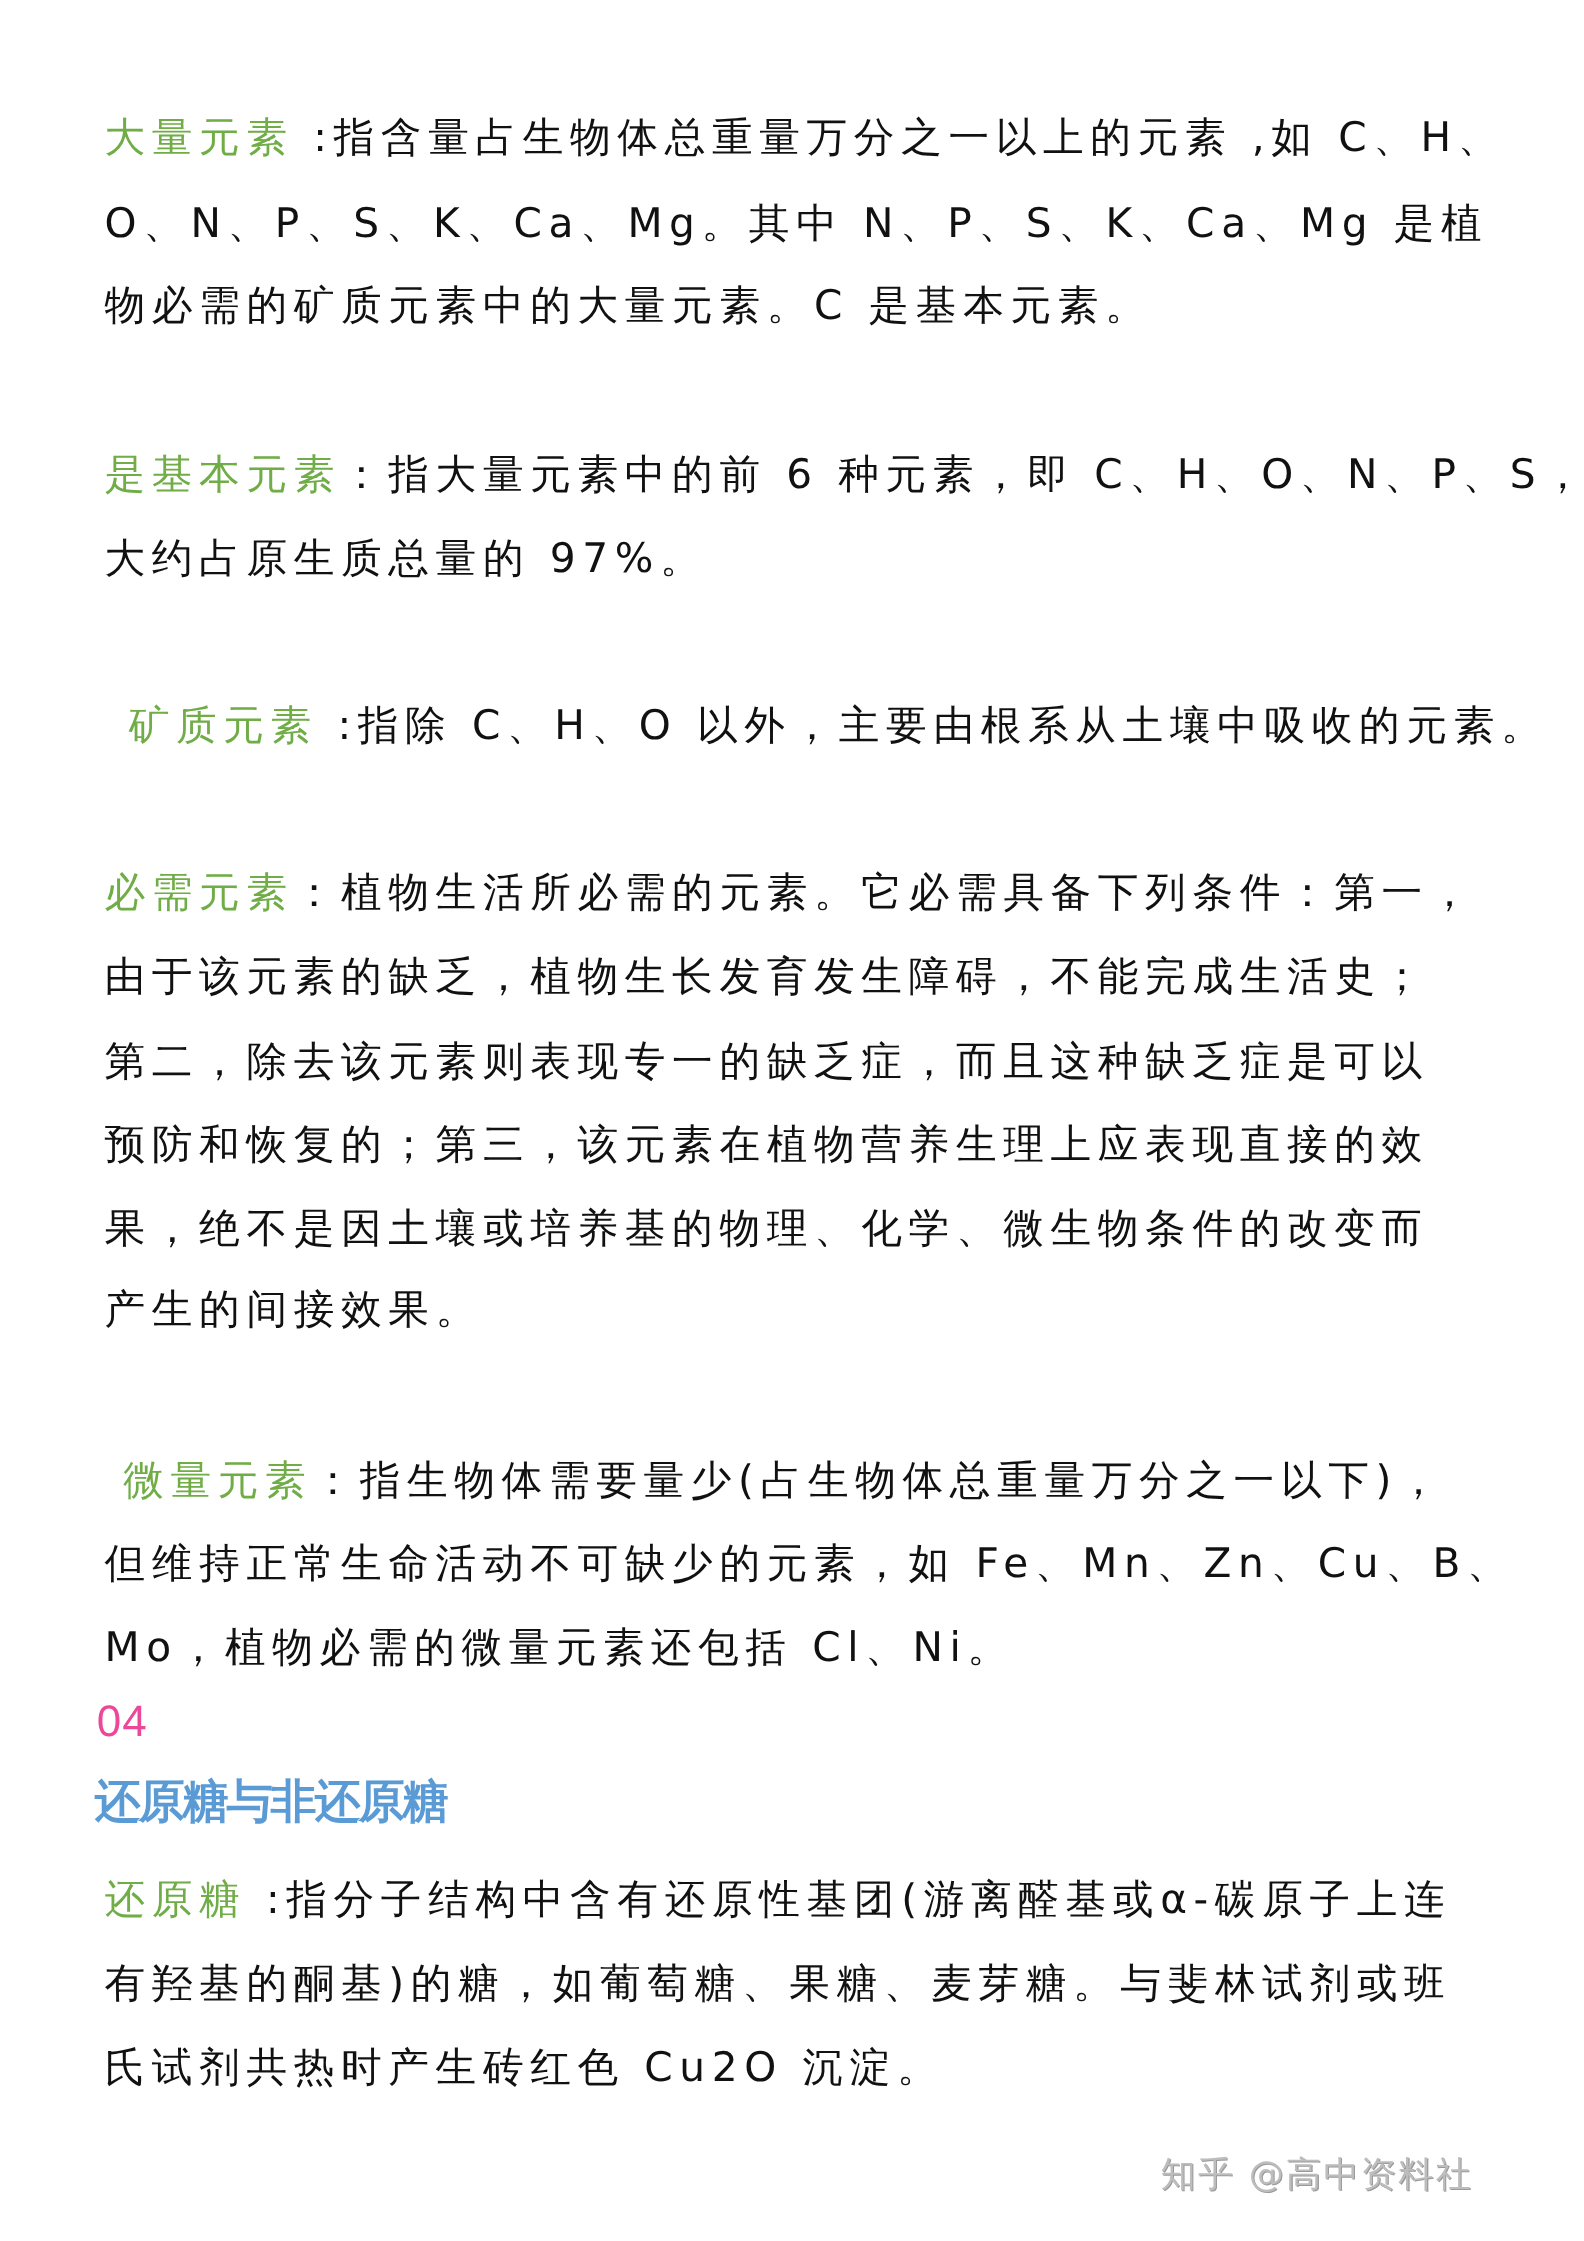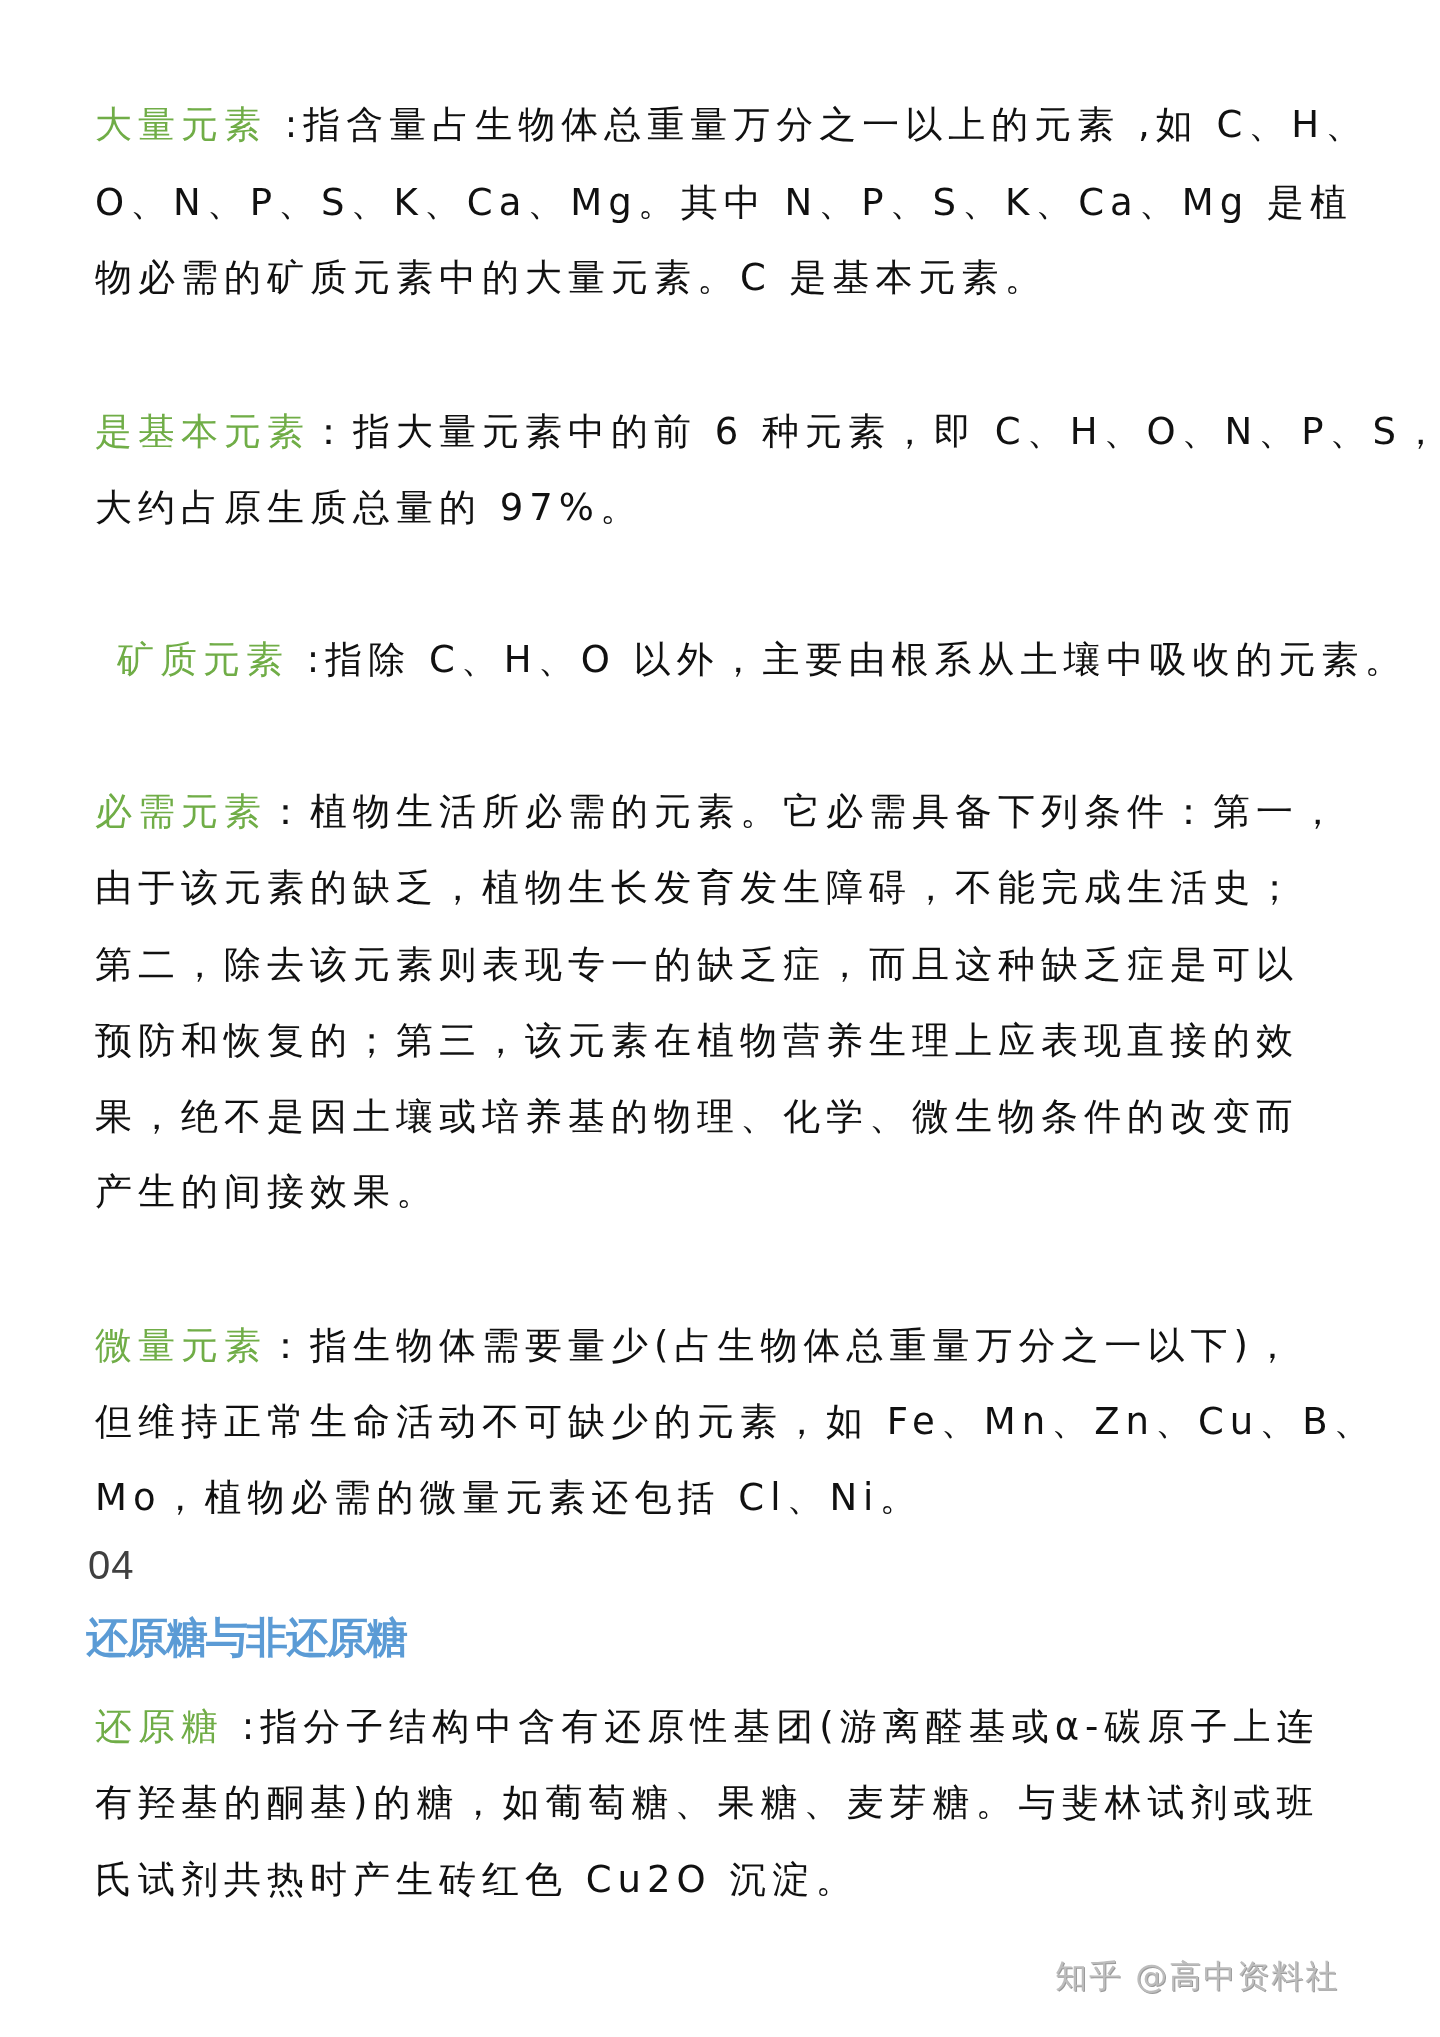--- a/index.html
+++ b/index.html
@@ -27,21 +27,21 @@
     .term {
       color: #70ad47;
     }
     .sec-num {
       position: absolute;
       left: 88px;
       top: 1540px;
       height: 50px;
       line-height: 50px;
       font-size: 40px;
-      color: #404040;
+      color: #ec4899;
       letter-spacing: 1px;
       font-family: "Liberation Sans", sans-serif;
     }
     .sec-title {
       position: absolute;
       left: 86px;
       top: 1610px;
       height: 56px;
       line-height: 56px;
       font-size: 42px;
@@ -83,21 +83,21 @@
 
 <div class="line" style="top:774px;">
   <span class="term">必需元素</span><span>：植物生活所必需的元素。它必需具备下列条件：第一，</span>
 </div>
 <div class="line" style="top:850px;">由于该元素的缺乏，植物生长发育发生障碍，不能完成生活史；</div>
 <div class="line" style="top:927px;">第二，除去该元素则表现专一的缺乏症，而且这种缺乏症是可以</div>
 <div class="line" style="top:1003px;">预防和恢复的；第三，该元素在植物营养生理上应表现直接的效</div>
 <div class="line" style="top:1079px;">果，绝不是因土壤或培养基的物理、化学、微生物条件的改变而</div>
 <div class="line" style="top:1156px;font-family:Liberation Mono, monospace;">产生的间接效果。</div>
 
-<div class="line" style="top:1308px;">
+<div class="line" style="top:1308px;margin-left:17px;">
   <span class="term">微量元素</span><span>：指生物体需要量少(占生物体总重量万分之一以下)，</span>
 </div>
 <div class="line" style="top:1384px;">但维持正常生命活动不可缺少的元素，如 Fe、Mn、Zn、Cu、B、</div>
 <div class="line" style="top:1460px;">Mo，植物必需的微量元素还包括 Cl、Ni。</div>
 
 <div class="sec-num">04</div>
 <div class="sec-title">还原糖与非还原糖</div>
 
 <div class="line" style="top:1689px;">
   <span class="term">还原糖</span><span> :指分子结构中含有还原性基团(游离醛基或α-碳原子上连</span>

